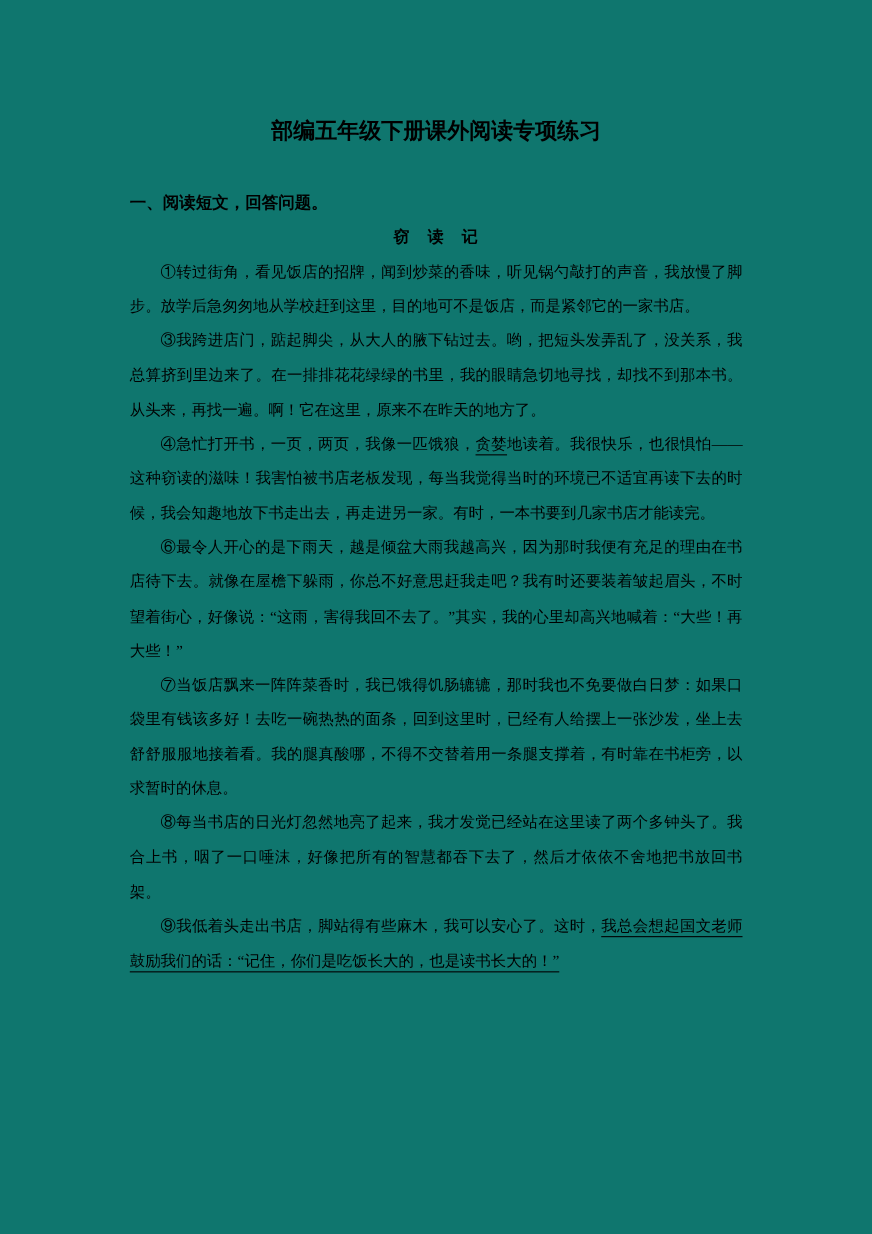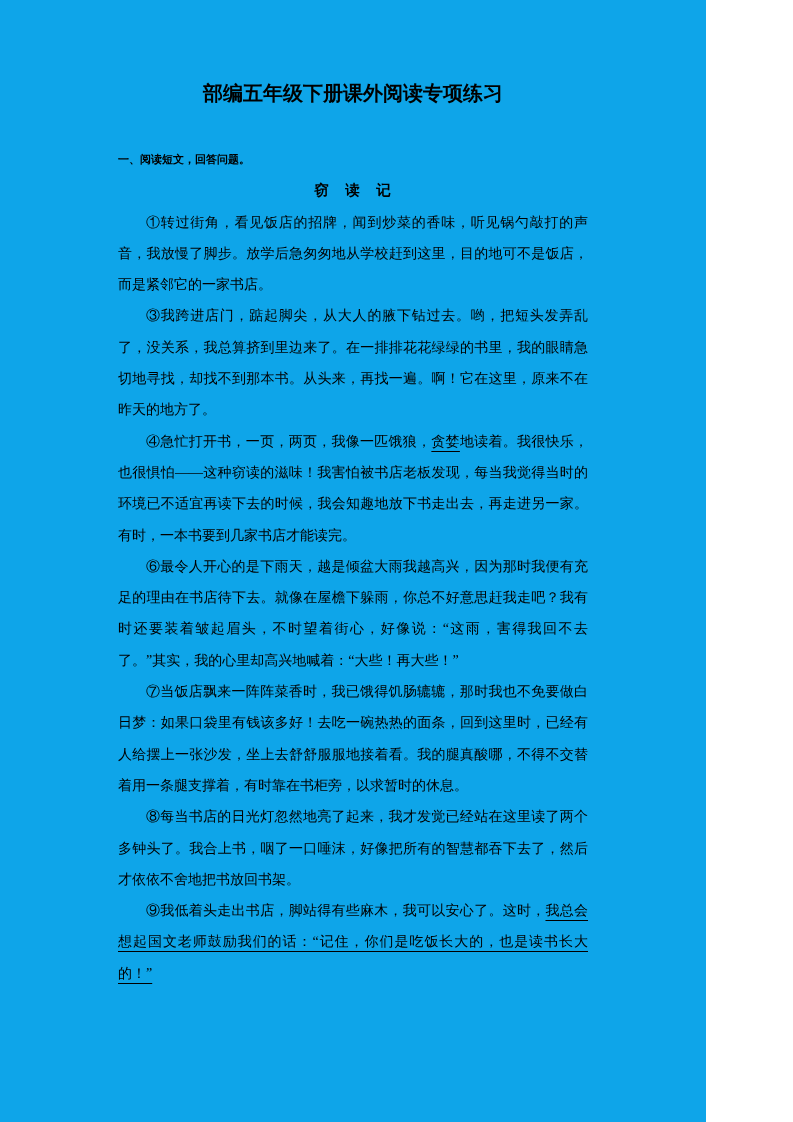--- a/index.html
+++ b/index.html
@@ -4,36 +4,36 @@
   <style>
     * { box-sizing: border-box; }
     html, body { margin: 0; padding: 0; }
     body {
       background: #ffffff;
       width: 793px;
       font-family: "Liberation Serif", "DejaVu Serif", serif;
     }
     .page {
       position: relative;
-      width: 706px;
+      width: 793px;
       height: 1122px;
-      background: #0ea5e9;
+      background: #0f766e;
       color: #000000;
-      padding: 78px 118px 0 118px;
+      padding: 104px 118px 0 118px;
       overflow: hidden;
     }
     .doc-title {
       font-size: 20px;
       font-weight: 700;
       text-align: center;
       margin: 0 0 36px 0;
       line-height: 30px;
     }
     .section-heading {
-      font-size: 11px;
+      font-size: 15px;
       font-weight: 700;
       margin: 0;
       line-height: 31.3px;
     }
     .article-title {
       font-size: 14.5px;
       font-weight: 700;
       text-align: center;
       margin: 0;
       line-height: 31.3px;

